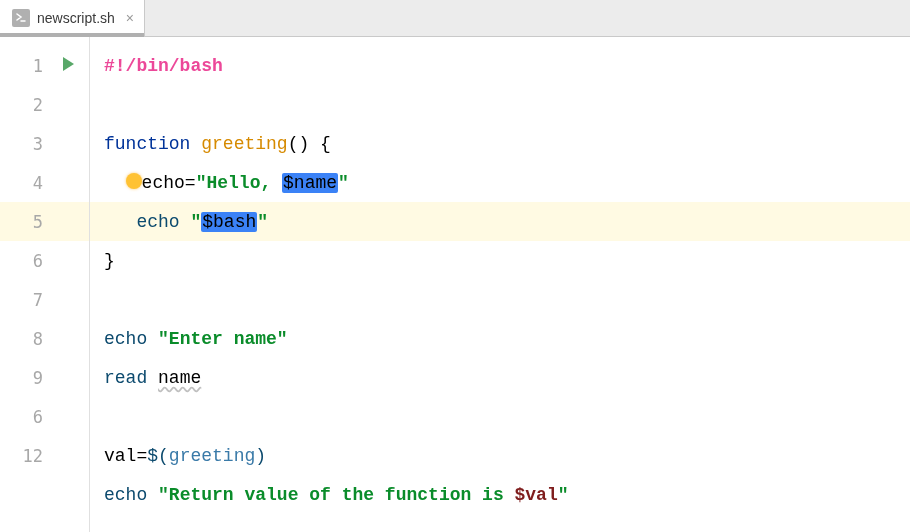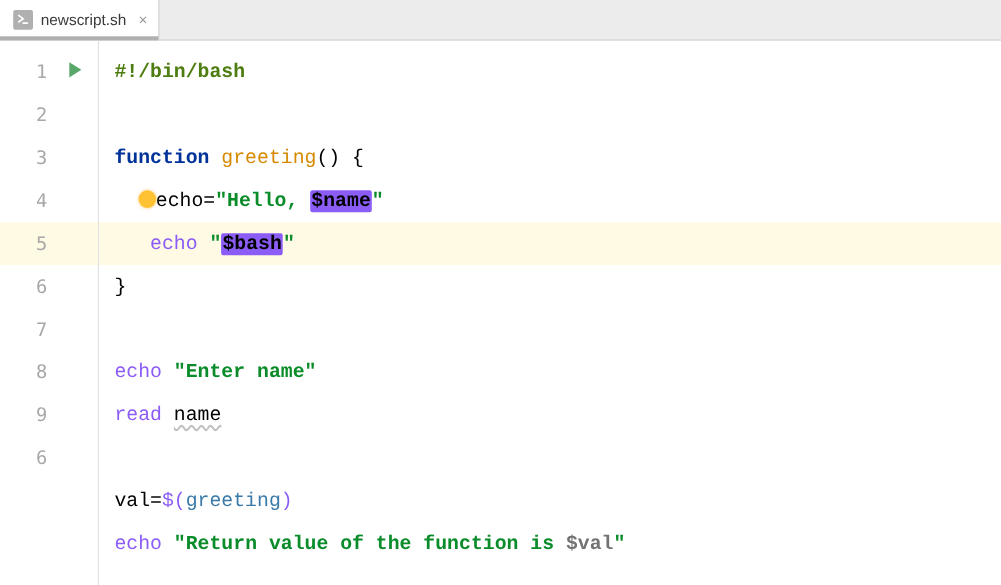--- a/index.html
+++ b/index.html
@@ -96,27 +96,27 @@
       display: flex;
       align-items: center;
       padding-left: 14px;
       font-size: 18px;
       white-space: pre;
       position: relative;
     }
     .highlight-line {
       background: #fffae3;
     }
-    .tok-bold { font-weight: 700; color: #4d7c0f; }
-    .tok-keyword { color: #003399; font-weight: 700; }
+    .tok-bold { font-weight: 700; color: #ec4899; }
+    .tok-keyword { color: #003399; font-weight: 400; }
     .tok-funcname { color: #d68a00; }
-    .tok-cmd { color: #8b5cf6; }
+    .tok-cmd { color: #0c4a6e; }
     .tok-string { color: #0a8c2a; font-weight: 700; }
-    .tok-var { color: #737373; font-weight: 700; }
-    .tok-var-ref { background: #8b5cf6; color: #000; font-weight: 700; padding: 0 1px; border-radius: 2px; }
+    .tok-var { color: #7f1d1d; font-weight: 700; }
+    .tok-var-ref { background: #3b82f6; color: #000; font-weight: 400; padding: 0 1px; border-radius: 2px; }
     .tok-plain { color: #000; }
     .bulb {
       display: inline-block;
       width: 16px;
       height: 16px;
       background: #ffc233;
       border-radius: 50%;
       box-shadow: 0 0 3px rgba(255,180,40,0.7);
       vertical-align: middle;
       position: relative;
@@ -175,20 +175,23 @@
         <span>7</span>
       </div>
     <div class="gutter-row">
         <span>8</span>
       </div>
     <div class="gutter-row">
         <span>9</span>
       </div>
     <div class="gutter-row">
         <span>6</span>
+      </div>
+    <div class="gutter-row">
+        <span>12</span>
       </div>
   </div>
 
   <div class="code-area">
     <div class="code-line"><span class="tok-bold">#!/bin/bash</span></div>
     <div class="code-line"></div>
     <div class="code-line"><span class="tok-keyword">function</span><span class="tok-plain"> </span><span class="tok-funcname">greeting</span><span class="tok-plain">() {</span></div>
     <div class="code-line"><span class="tok-plain">  </span><span class="bulb"></span><span class="tok-plain">echo=</span><span class="tok-string">"Hello, </span><span class="tok-var-ref">$name</span><span class="tok-string">"</span></div>
     <div class="code-line highlight-line"><span class="tok-plain">   </span><span class="tok-cmd">echo</span><span class="tok-plain"> </span><span class="tok-string">"</span><span class="tok-var-ref">$bash</span><span class="tok-string">"</span></div>
     <div class="code-line"><span class="tok-plain">}</span></div>

